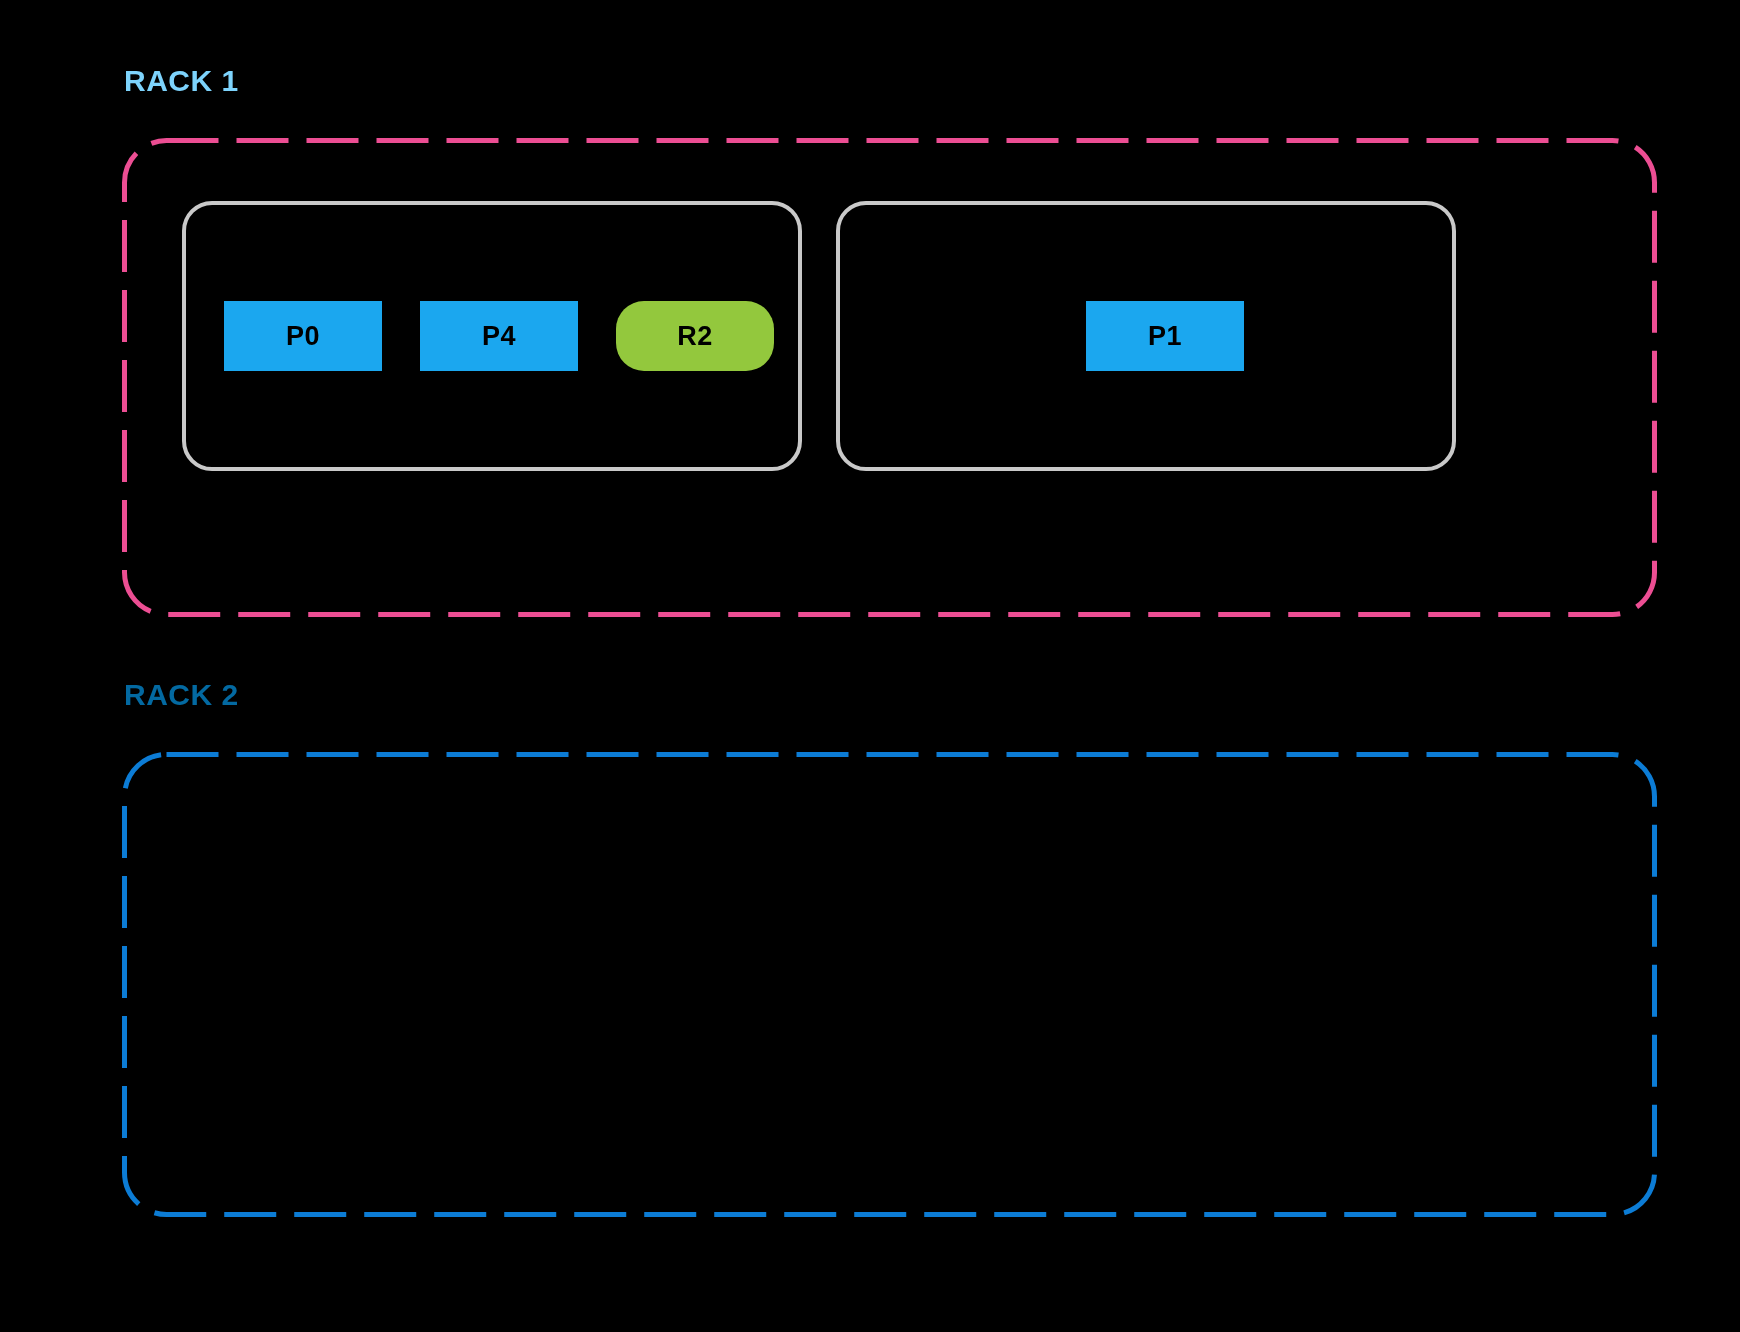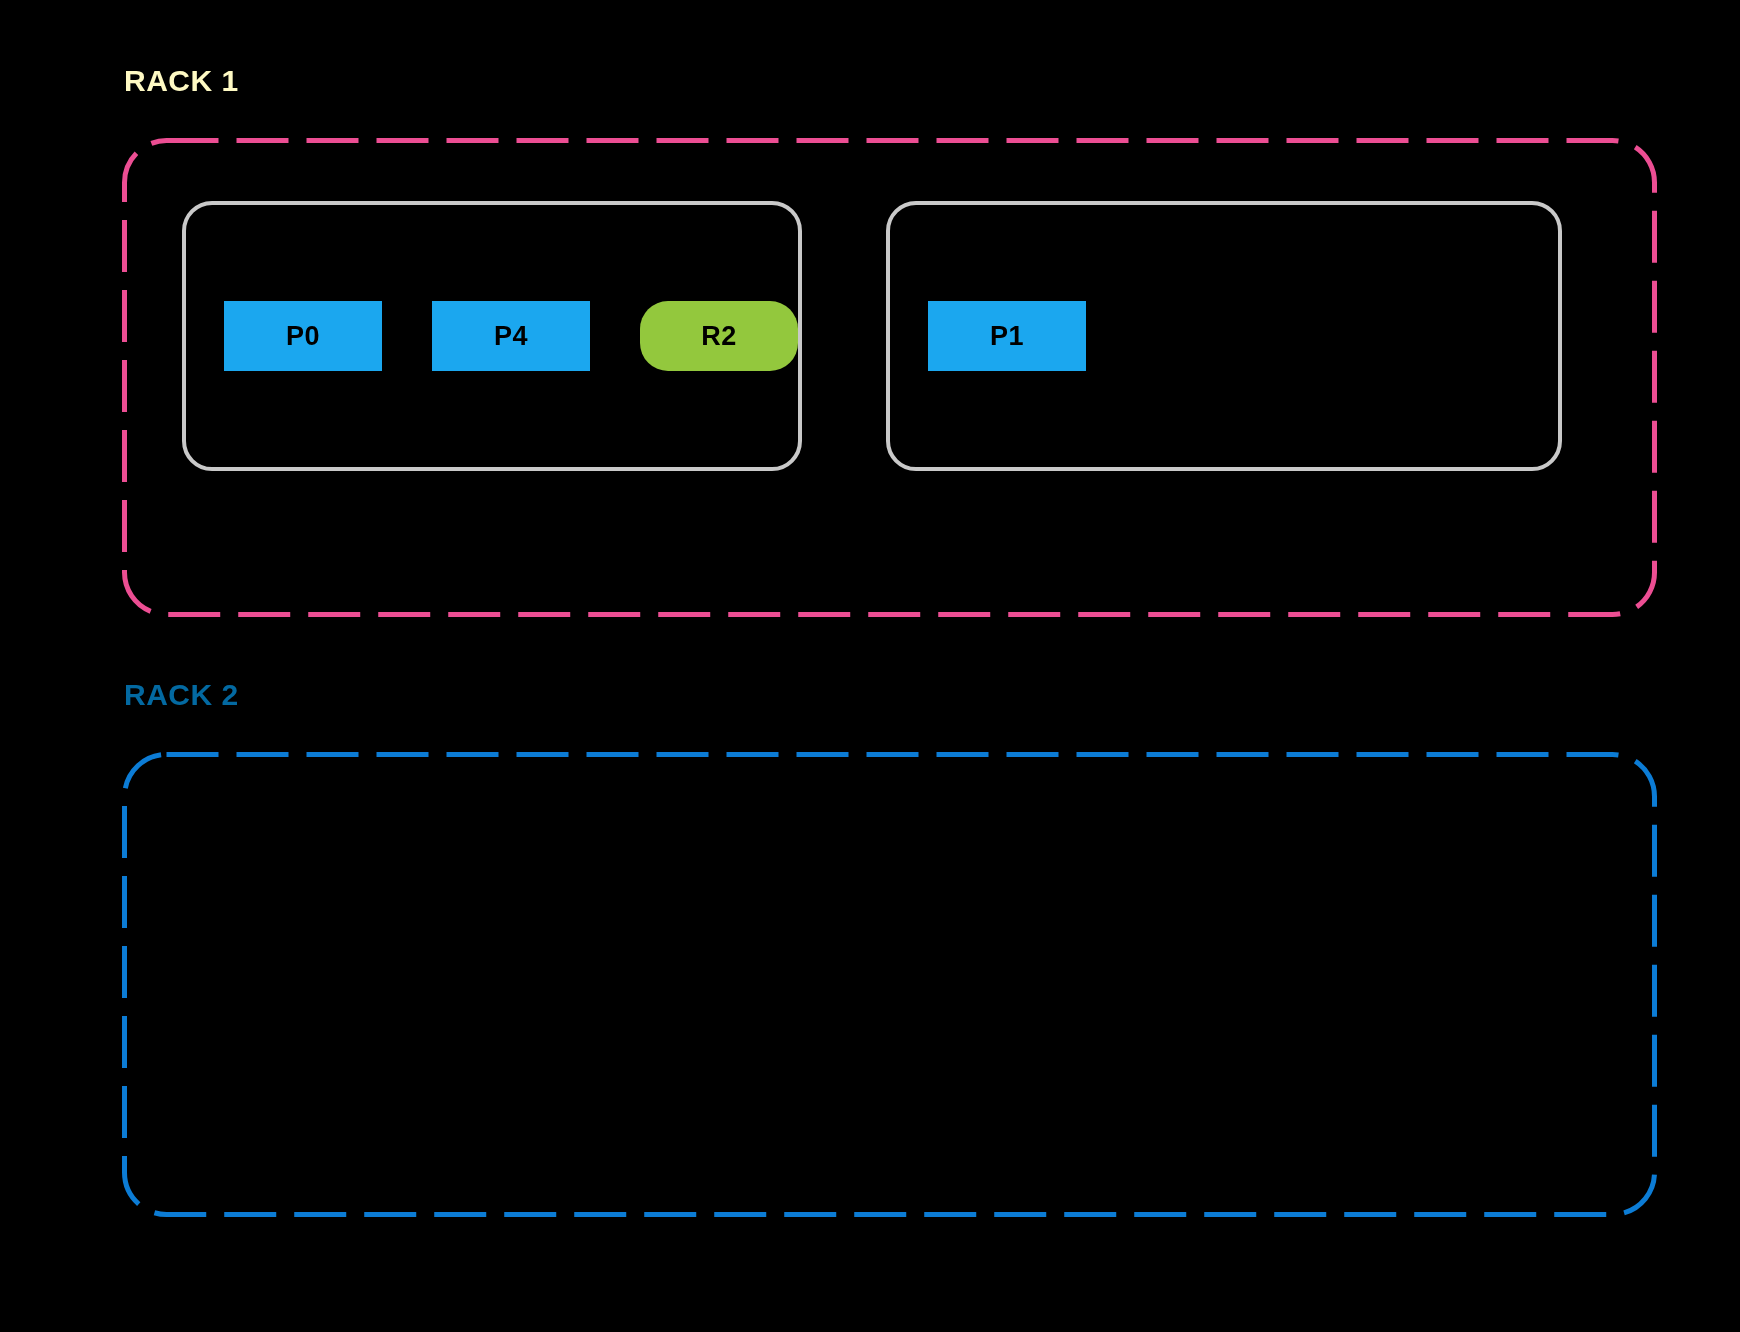--- a/index.html
+++ b/index.html
@@ -31,21 +31,21 @@
   .rack-group.rack-2 { top: 680px; }
 
   .rack-label {
     font-size: 30px;
     font-weight: bold;
     letter-spacing: 0.5px;
     line-height: 1;
     margin: 0 0 42px 2px;
     white-space: nowrap;
   }
-  .rack-1 .rack-label { color: #fef9c3; }
+  .rack-1 .rack-label { color: #7dd3fc; }
   .rack-2 .rack-label { color: #0369a1; }
 
   
   .rack-boundary {
     position: relative;
     width: 1535px;
     height: 479px;
     border-radius: 42px;
     box-sizing: border-box;
     background: transparent;
@@ -80,35 +80,36 @@
     align-items: center;
     padding-left: 38px;
   }
   .node.node-left {
     left: 60px;
     top: 63px;
     width: 620px;
     height: 270px;
   }
   .node.node-right {
-    left: 764px;
+    left: 714px;
     top: 63px;
-    width: 676px;
+    width: 620px;
     height: 270px;
+    justify-content: center;
   }
   .rack-2 .node.node-left,
   .rack-2 .node.node-right {
     top: 80px;
   }
 
   .node-inner {
     display: flex;
     flex-direction: row;
     align-items: center;
-    gap: 50px;
+    gap: 38px;
   }
 
   
   .chip {
     width: 158px;
     height: 70px;
     display: flex;
     align-items: center;
     justify-content: center;
     font-size: 27px;

